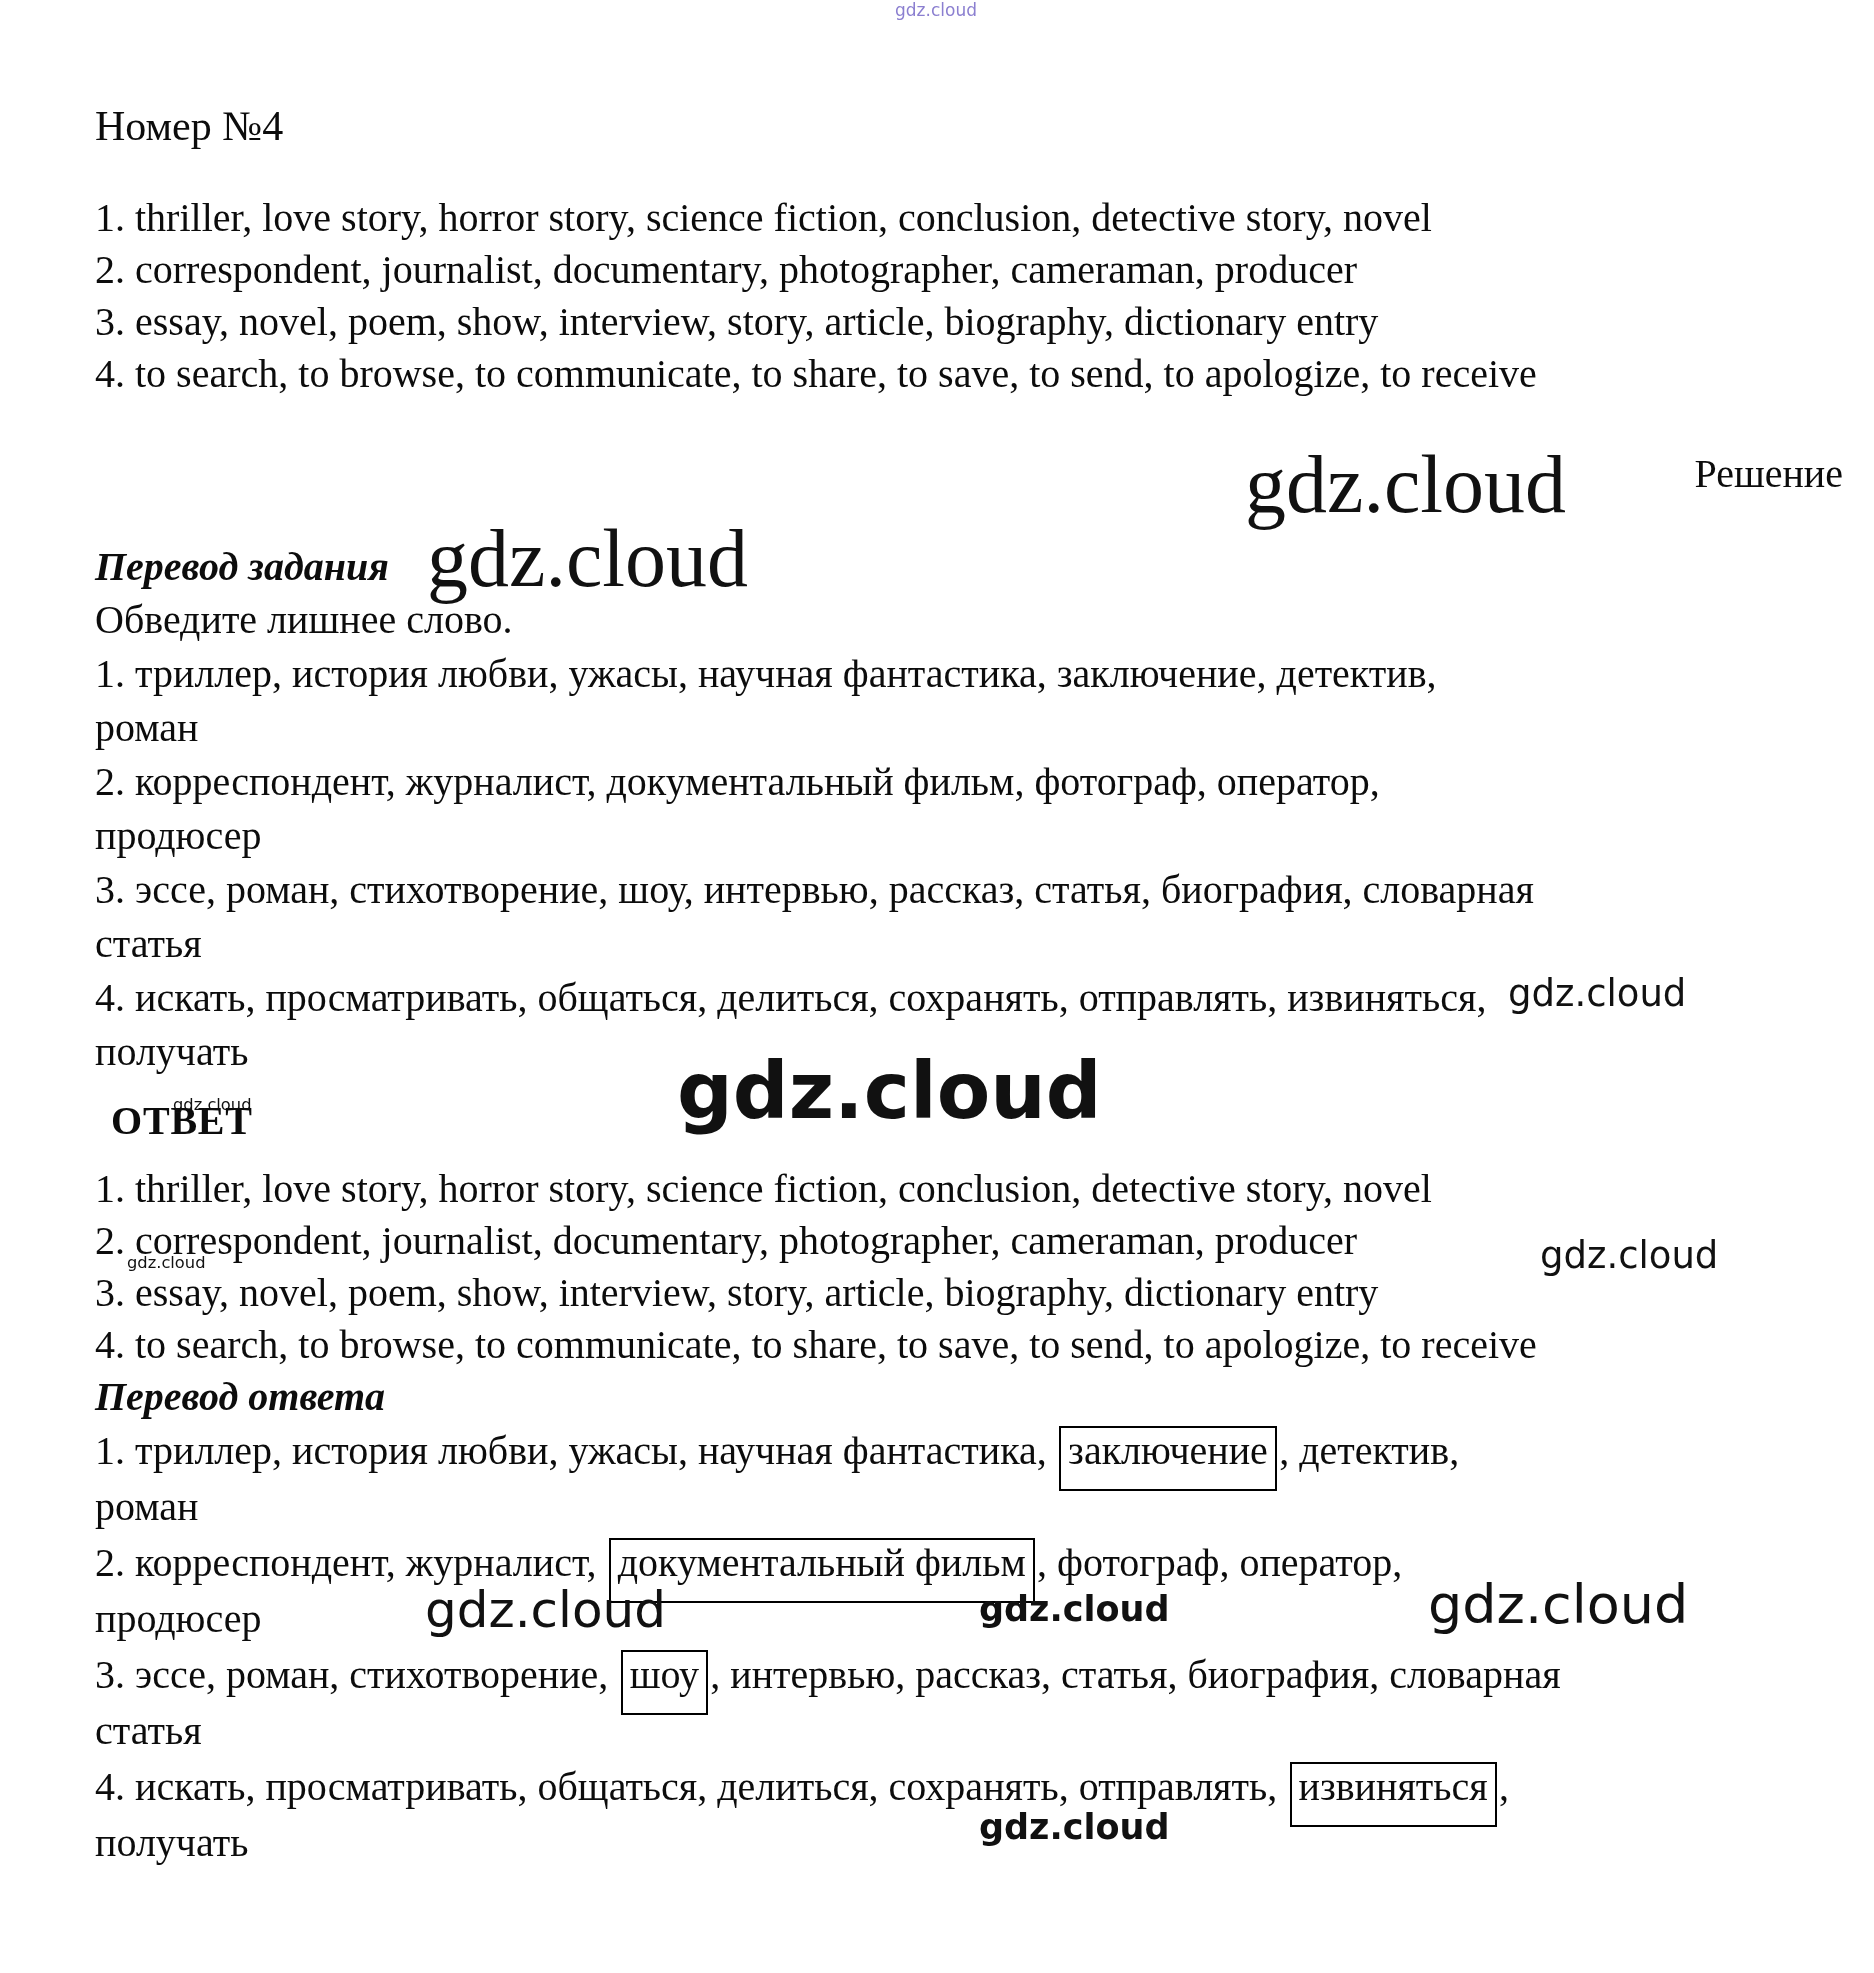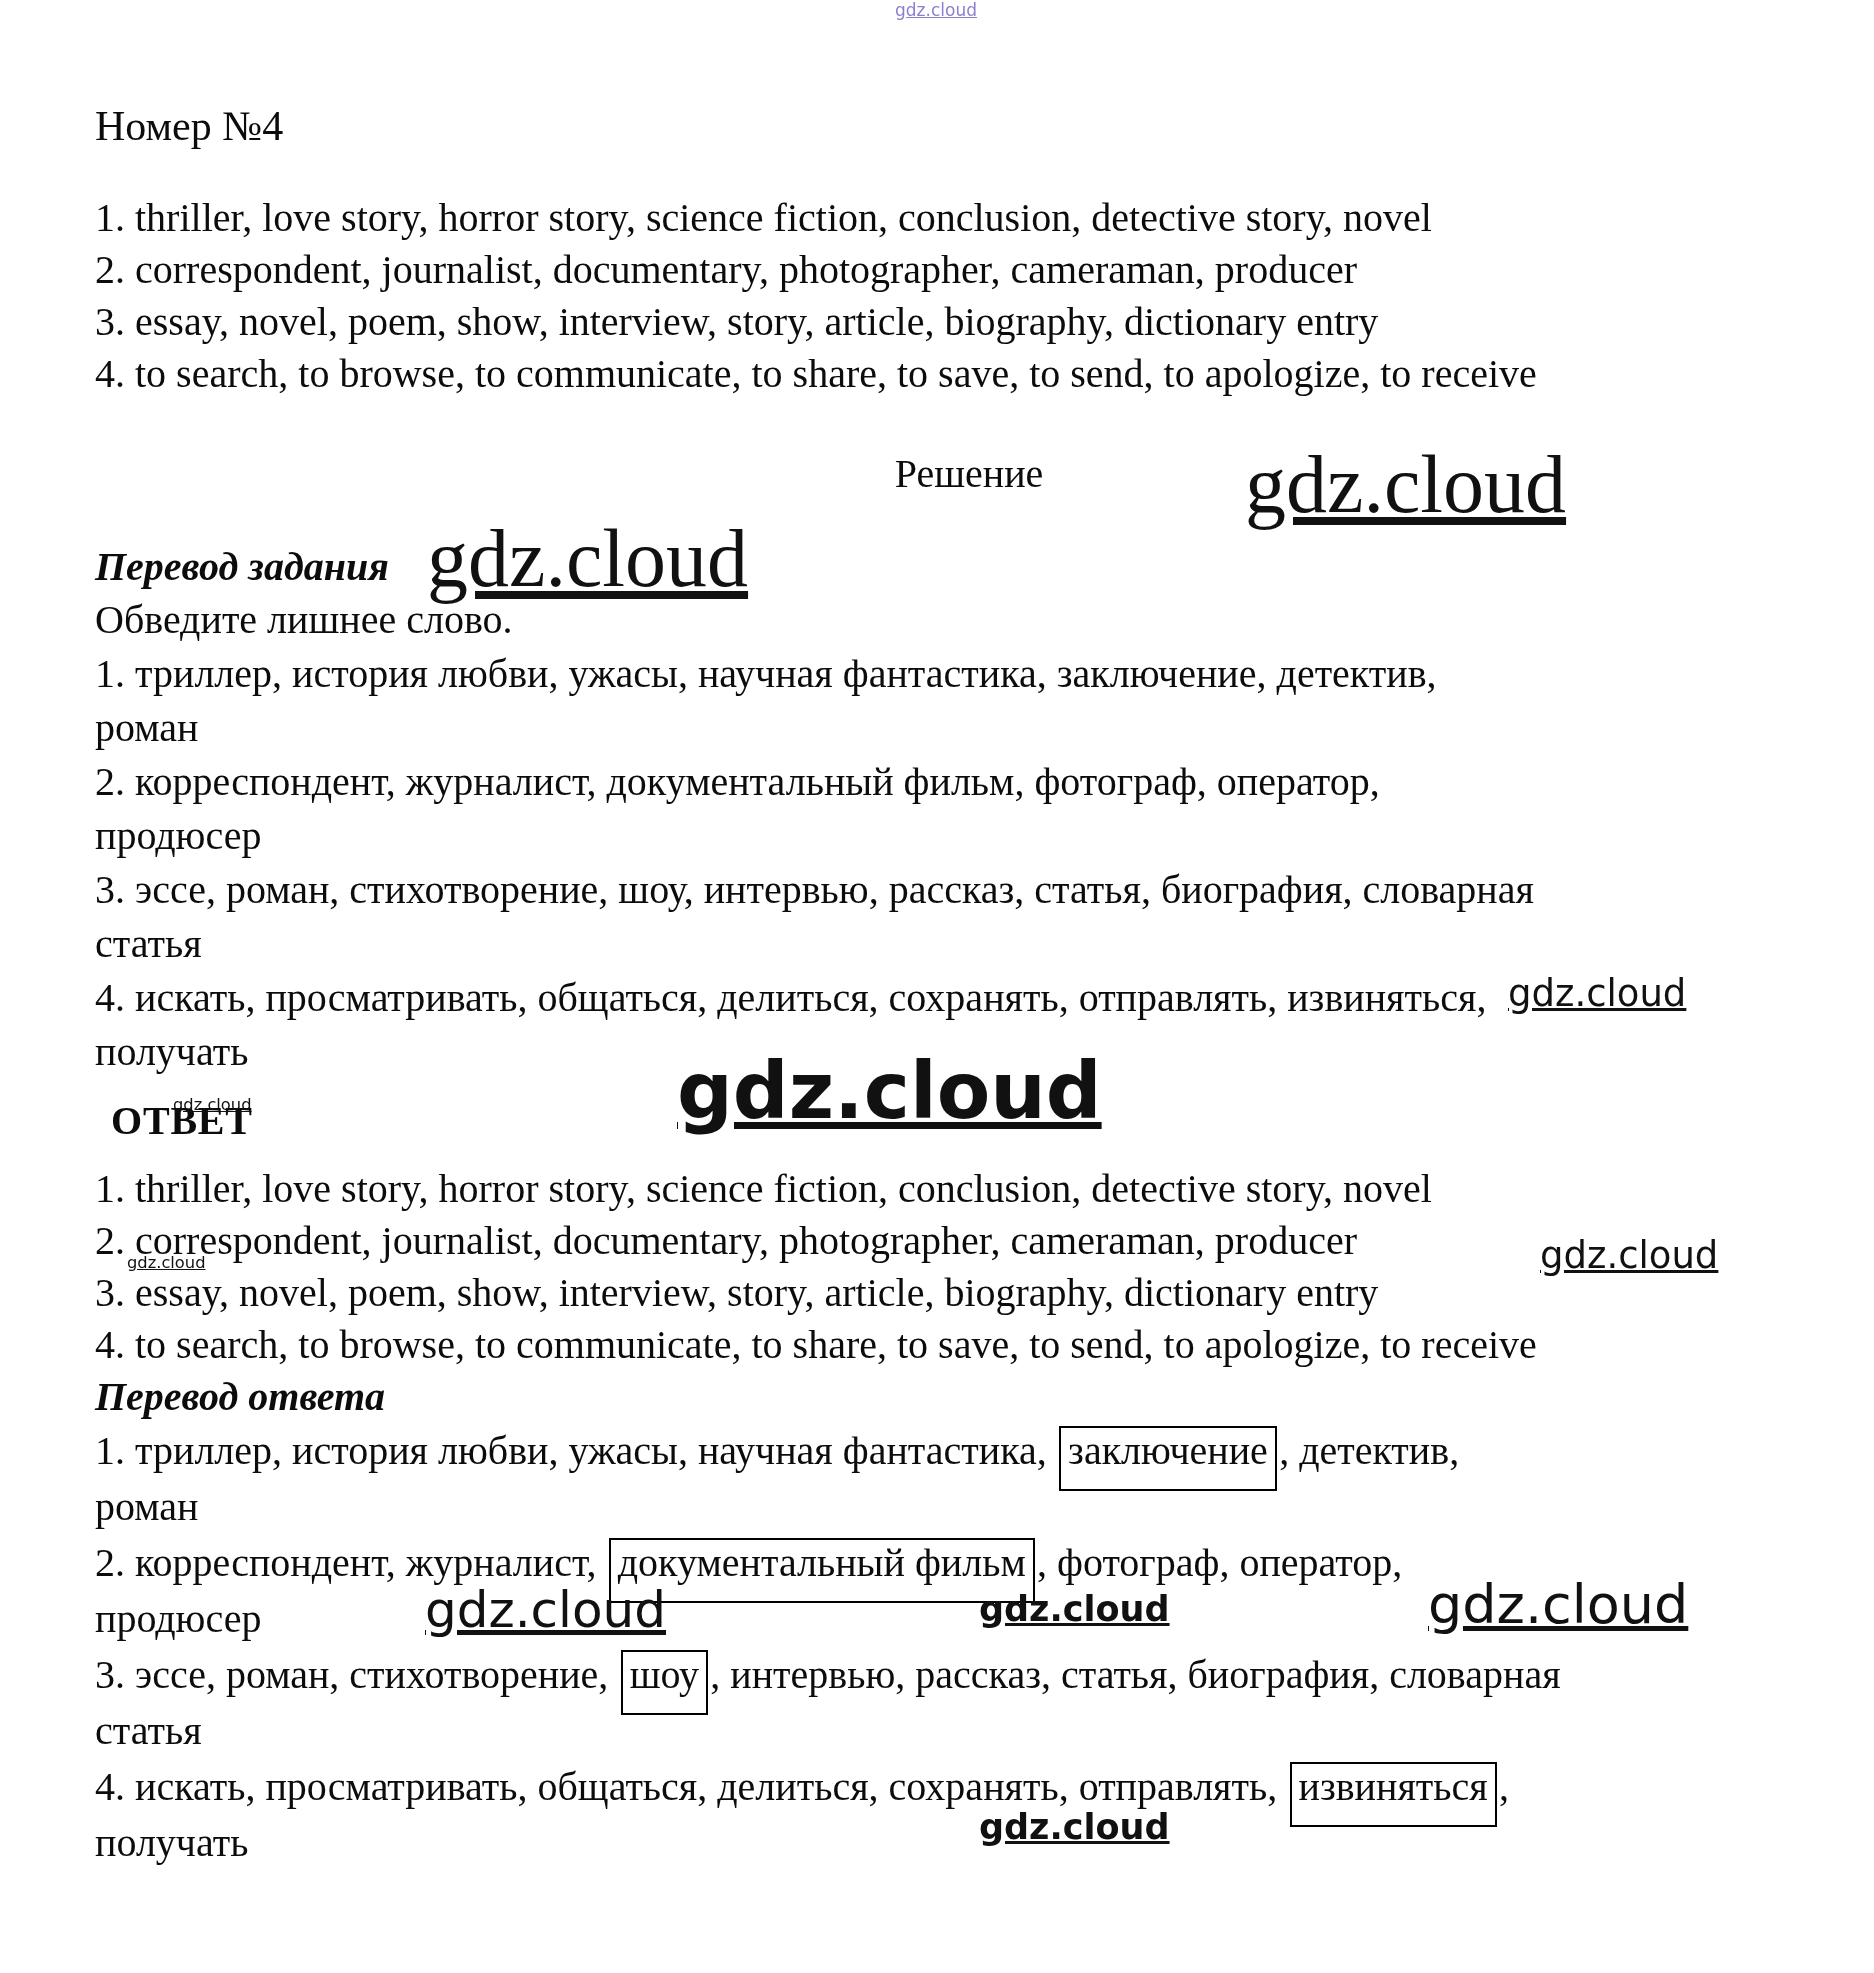--- a/index.html
+++ b/index.html
@@ -22,21 +22,21 @@
     margin: 0 0 40px 0;
   }
   .line {
     font-size: 40px;
     line-height: 52px;
     white-space: nowrap;
   }
   .solution {
     font-size: 40px;
     line-height: 52px;
-    text-align: center;
+    text-align: right;
     margin: 48px 0 41px 0;
   }
   .h-italic {
     font-size: 40px;
     line-height: 52px;
     font-weight: bold;
     font-style: italic;
     margin: 0;
   }
   .h-bold {
@@ -56,21 +56,20 @@
   #watermark-layer {
     position: absolute;
     inset: 0;
     pointer-events: none;
   }
   .wm {
     position: absolute;
     font-family: "DejaVu Sans", sans-serif;
     white-space: nowrap;
     line-height: 1;
-    text-decoration: underline;
   }
   .wm-serif { font-family: "Liberation Serif", "DejaVu Serif", serif; }
   .wm-bold { font-weight: bold; }
 </style>
 </head>
 <body>
 
 <div class="page">
 
   <h1 class="title">Номер №4</h1>

